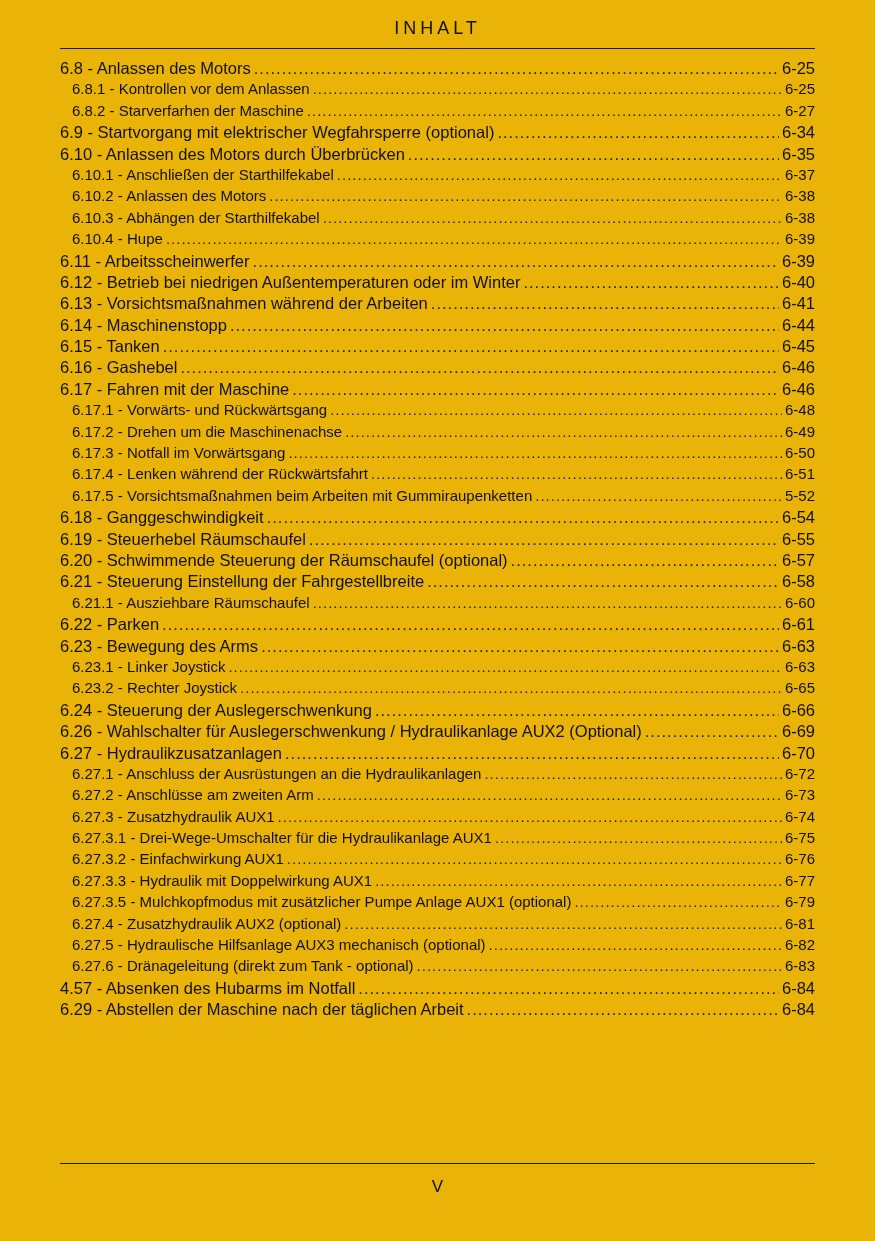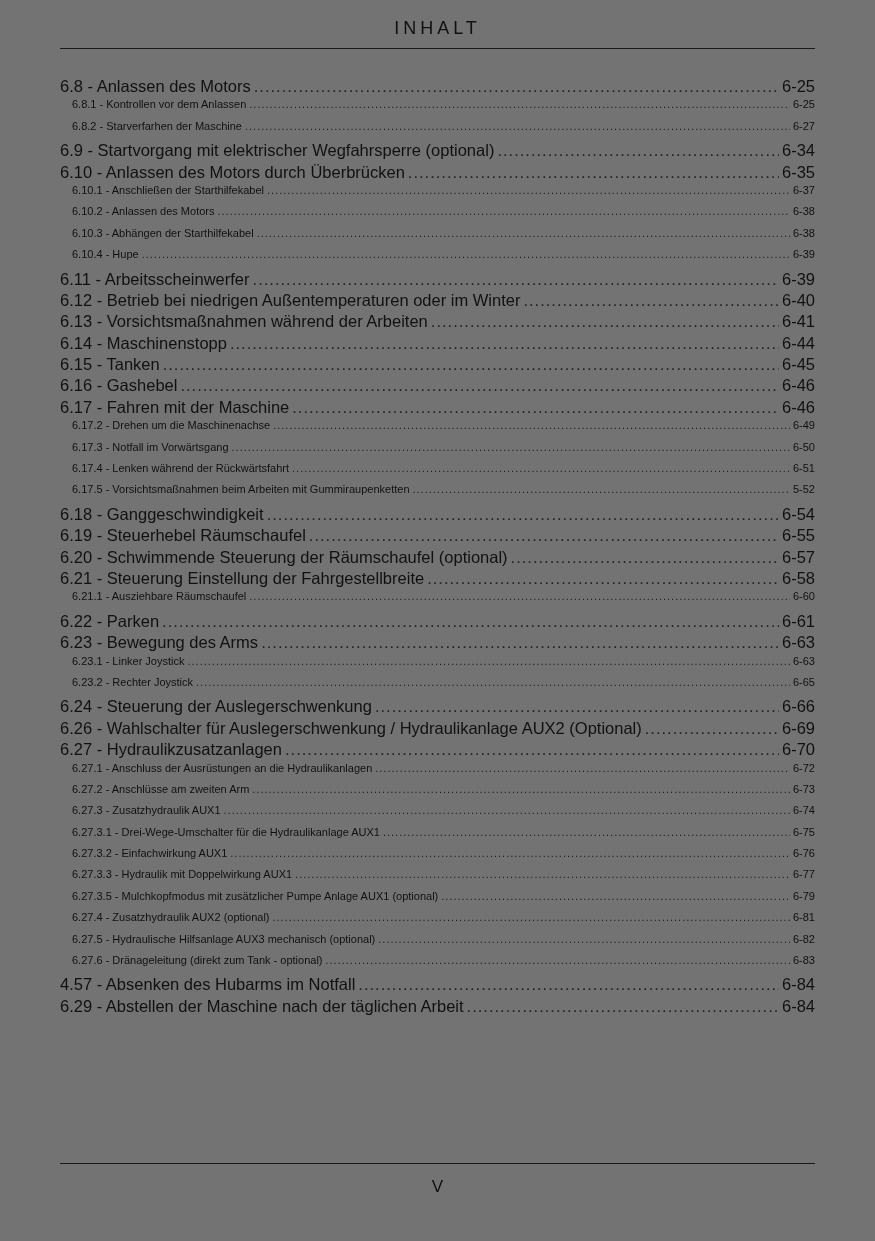--- a/index.html
+++ b/index.html
@@ -1,49 +1,49 @@
 <!DOCTYPE html>
 <html><head>
 <meta charset="utf-8">
 <style>
   html, body { margin: 0; padding: 0; background: #ffffff; }
   .page {
     position: relative;
     width: 875px;
     height: 1241px;
     margin: 0 auto;
-    background: #737373;
+    background: #eab308;
     box-sizing: border-box;
     padding: 0 60px;
     font-family: "Liberation Sans", sans-serif;
     color: #111111;
   }
   .header { padding-top: 18px; }
   .header-title {
     text-align: center;
     font-size: 18px;
     letter-spacing: 4px;
     color: #111111;
   }
   .header-rule {
     margin-top: 9px;
     border-bottom: 1.5px solid #1a1a1a;
     height: 0;
   }
-  .toc { margin-top: 28px; }
+  .toc { margin-top: 10px; }
   .toc-row {
     display: flex;
     align-items: baseline;
     height: 21.4px;
     white-space: nowrap;
   }
   .toc-row.level-1 { font-size: 16.5px; }
   .toc-row.level-2 .label,
   .toc-row.level-3 .label { padding-left: 12px; }
-  .toc-row.level-2, .toc-row.level-3 { font-size: 11px; }
+  .toc-row.level-2, .toc-row.level-3 { font-size: 15px; }
   .label { flex: 0 0 auto; }
   .dots {
     flex: 1 1 auto;
     overflow: hidden;
     white-space: nowrap;
     margin: 0 3px;
     color: #222222;
   }
   .dots::before {
     content: "..................................................................................................................................................................................................................................................";
@@ -150,20 +150,25 @@
         <span class="label">6.16 - Gashebel</span>
         <span class="dots"></span>
         <span class="pg">6-46</span>
       </div>
       <div class="toc-row level-1">
         <span class="label">6.17 - Fahren mit der Maschine</span>
         <span class="dots"></span>
         <span class="pg">6-46</span>
       </div>
       <div class="toc-row level-2">
+        <span class="label">6.17.1 - Vorwärts- und Rückwärtsgang</span>
+        <span class="dots"></span>
+        <span class="pg">6-48</span>
+      </div>
+      <div class="toc-row level-2">
         <span class="label">6.17.2 - Drehen um die Maschinenachse</span>
         <span class="dots"></span>
         <span class="pg">6-49</span>
       </div>
       <div class="toc-row level-2">
         <span class="label">6.17.3 - Notfall im Vorwärtsgang</span>
         <span class="dots"></span>
         <span class="pg">6-50</span>
       </div>
       <div class="toc-row level-2">

